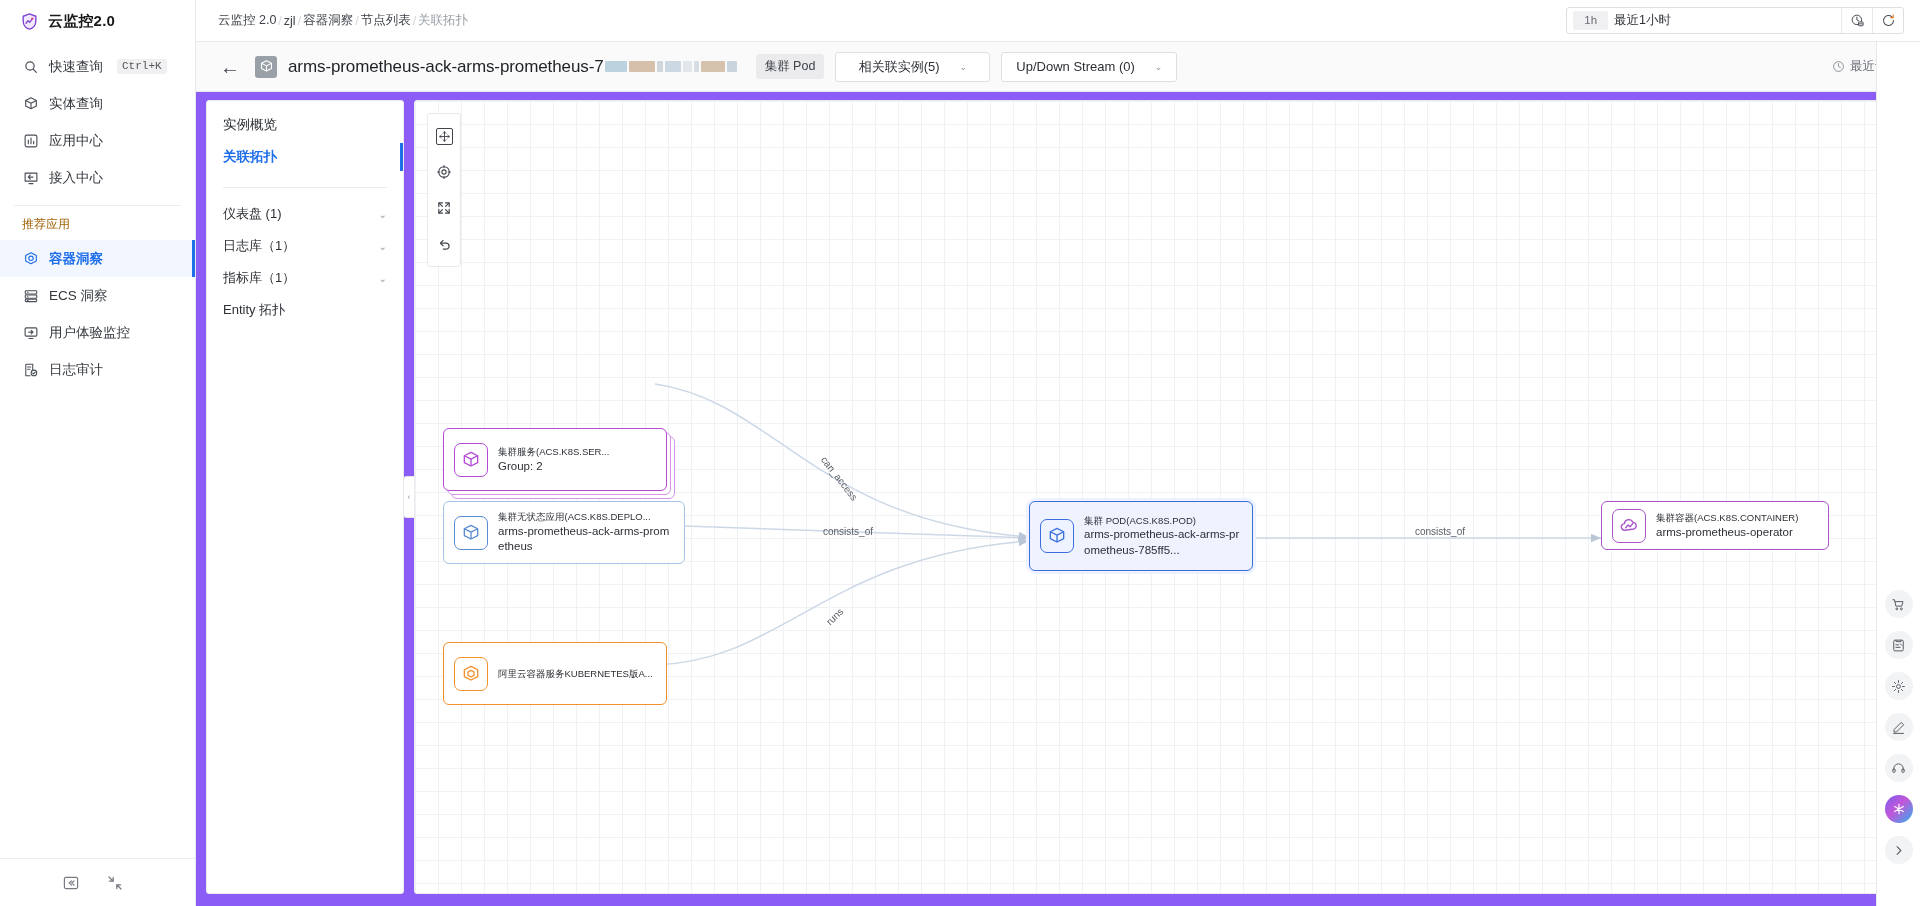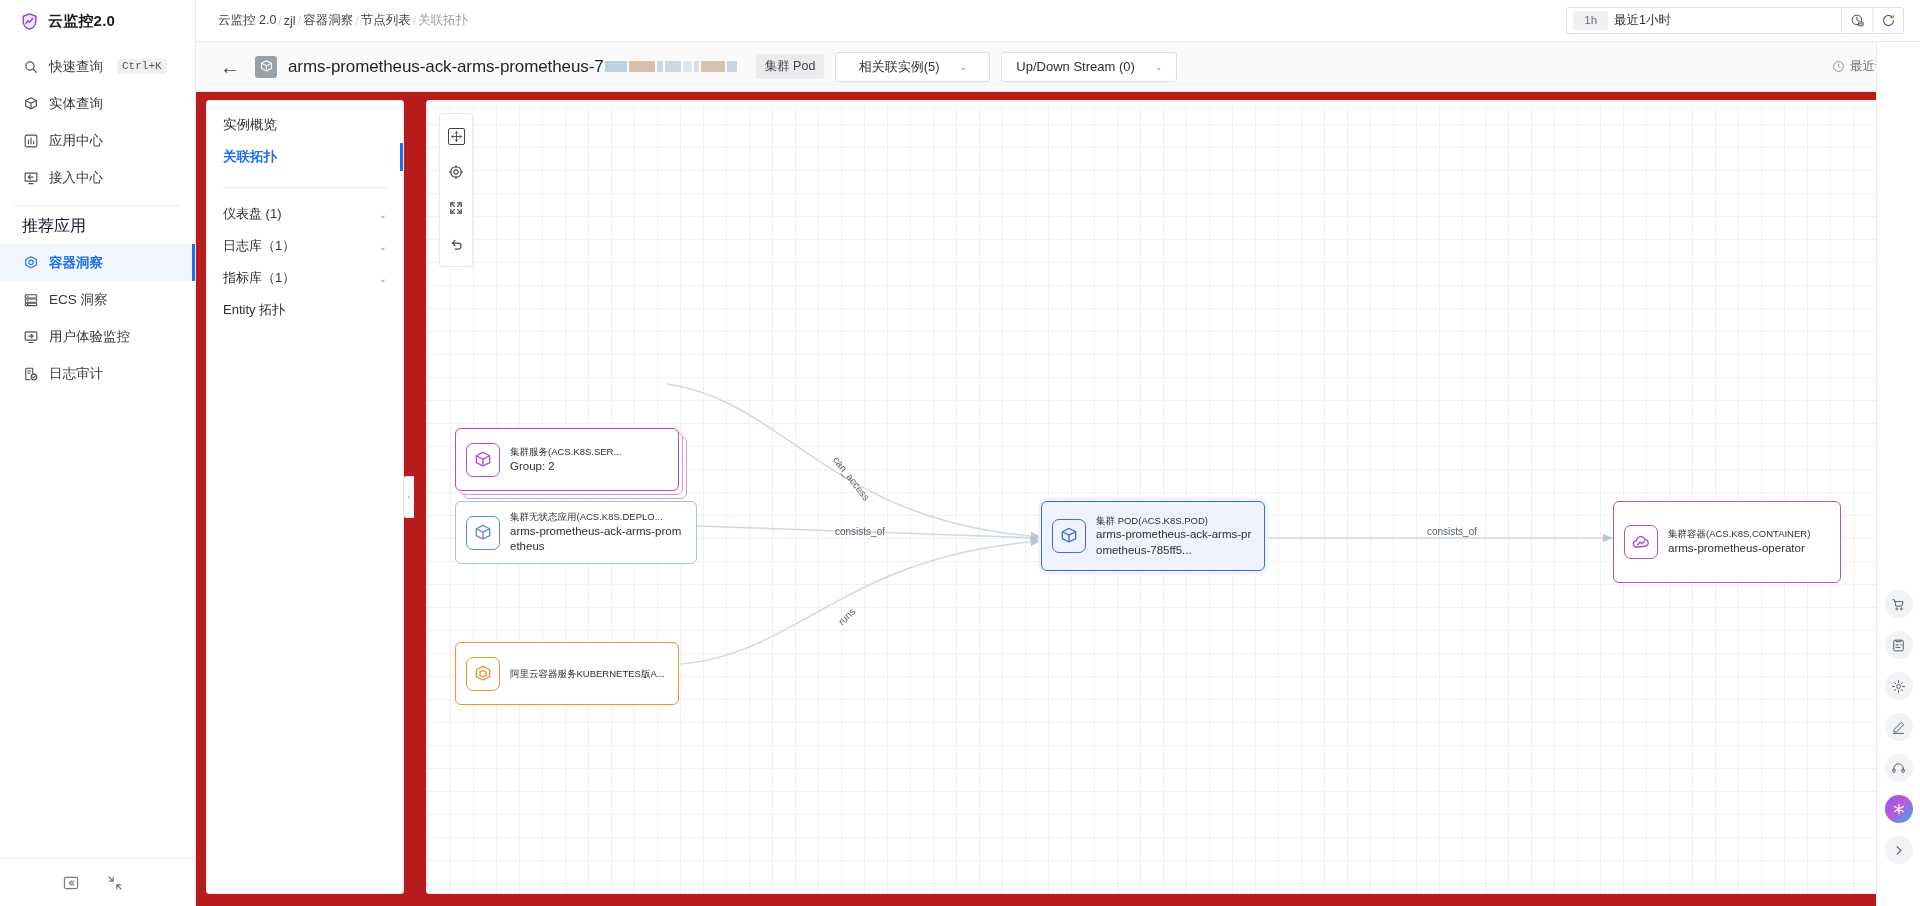--- a/index.html
+++ b/index.html
@@ -29,21 +29,21 @@
     height: 37px; padding: 0 14px 0 22px; cursor: pointer;
     font-size: 13.5px; color: #33373d; position: relative;
   }
   .nav-item .ico { width: 17px; height: 17px; flex: 0 0 17px; display:flex; align-items:center; justify-content:center; }
   .kbd {
     font-family: "Liberation Mono", "DejaVu Sans Mono", monospace;
     font-size: 11px; color: #555; background: #f0f0f2;
     border-radius: 3px; padding: 2px 5px; margin-left: 4px; line-height: 1;
   }
   .nav-sep { height: 1px; background: #ececf0; margin: 9px 14px 4px 14px; }
-  .nav-group-title { font-size: 16px; color: #0f172a; padding: 6px 0 7px 22px; }
+  .nav-group-title { font-size: 12px; color: #a16207; padding: 6px 0 7px 22px; }
   .nav-item.active { background: #f2f7ff; color: #1f6feb; font-weight: 600; }
   .nav-item.active::after {
     content: ""; position: absolute; right: 0; top: 0; bottom: 0;
     width: 3px; background: #1f6feb;
   }
   .sidebar-footer {
     position: absolute; left: 0; right: 0; bottom: 0; height: 48px;
     border-top: 1px solid #ececf0; display: flex; align-items: center;
     gap: 26px; padding-left: 62px;
   }
@@ -106,21 +106,21 @@
     font-family: "Liberation Sans", sans-serif;
   }
   .hbtn.wide { min-width: 155px; gap: 20px; }
   .hbtn .cv { font-size: 9px; color: #8a8f97; }
   .recent {
     margin-left: auto; display: flex; align-items: center; gap: 5px;
     font-size: 12.5px; color: #6a6e75; cursor: pointer; white-space: nowrap;
   }
 
   
-  .bodyrow { flex: 1 1 auto; display: flex; min-height: 0; background: #b91c1c; padding: 8px 10px 12px 10px; gap: 22px; }
+  .bodyrow { flex: 1 1 auto; display: flex; min-height: 0; background: #8b5cf6; padding: 8px 10px 12px 10px; gap: 10px; }
 
   
   .lpanel {
     width: 198px; flex: 0 0 198px; background: #fff;
     border: 1px solid #ebebef; border-radius: 3px;
     padding: 8px 0 0 0; position: relative;
   }
   .lp-tab {
     height: 32px; display: flex; align-items: center; padding-left: 16px;
     font-size: 13.5px; color: #2c2f35; cursor: pointer; position: relative;
@@ -569,21 +569,21 @@
               <path d="M12 2.8l8 4.1v8.2l-8 4.1-8-4.1V6.9l8-4.1z" stroke-linejoin="round"></path>
               <path d="M12 11l8-4.1M12 11l-8-4.1M12 11v8.2" stroke-linejoin="round"></path>
             </svg>
           </span>
           <span class="ntext">
             <span class="ntype">集群 POD(ACS.K8S.POD)</span>
             <span class="nname">arms-prometheus-ack-arms-prometheus-785ff5...</span>
           </span>
         </div>
 
-        <div class="node violet" style="left:1186px;top:400px;width:228px;height:82px;">
+        <div class="node violet" style="left:1186px;top:400px;width:228px;height:49px;">
           <span class="nico">
             <svg width="21" height="21" viewBox="0 0 24 24" fill="none" stroke="currentColor" stroke-width="1.6">
               <path d="M6.6 17.4a3.8 3.8 0 01-.4-7.6 5 5 0 019.6-1.4 3.9 3.9 0 011.2 7.6z" stroke-linejoin="round"></path>
               <path d="M7.6 14.6l2.8-3.2 2.2 2 3-3.6" stroke-linecap="round" stroke-linejoin="round"></path>
             </svg>
           </span>
           <span class="ntext">
             <span class="ntype">集群容器(ACS.K8S.CONTAINER)</span>
             <span class="nname">arms-prometheus-operator</span>
           </span>

